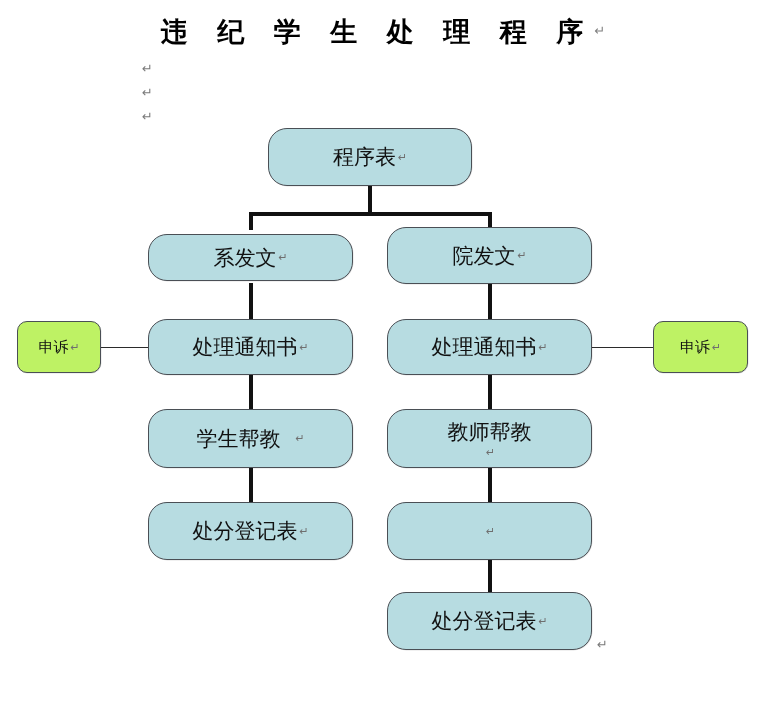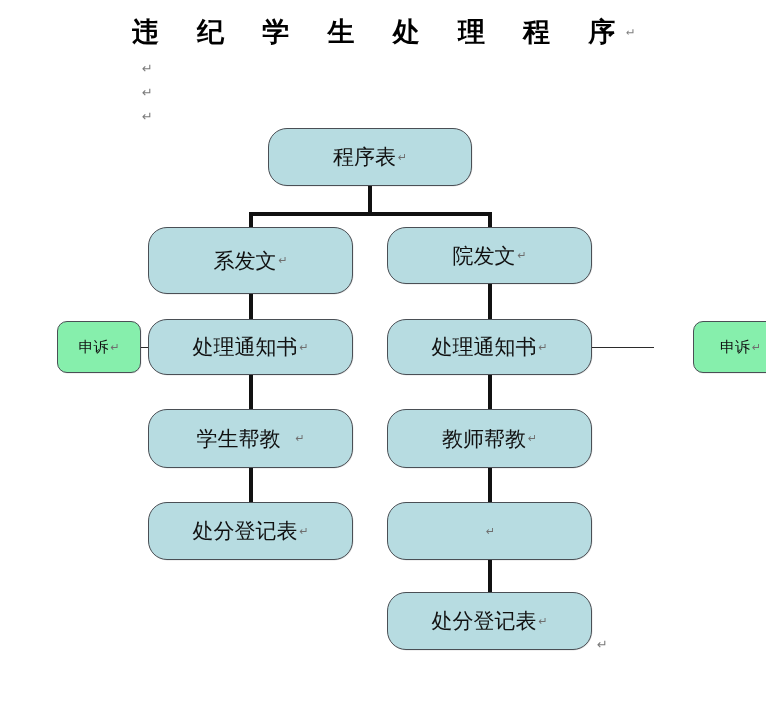--- a/index.html
+++ b/index.html
@@ -18,21 +18,21 @@
     overflow: hidden;
   }
 
   
   .title {
     position: absolute;
     left: 0;
     top: 14px;
     width: 766px;
     text-align: center;
-    font-family: Liberation Mono, monospace;
+    font-family: Liberation Sans, sans-serif;
     font-size: 27px;
     font-weight: 600;
     letter-spacing: 11px;
     color: #000000;
     white-space: nowrap;
   }
   .title .pilcrow {
     font-size: 13px;
     letter-spacing: 0;
     color: #808080;
@@ -60,25 +60,24 @@
     display: flex;
     align-items: center;
     justify-content: center;
     font-family: "DejaVu Serif", "Liberation Serif", serif;
     font-size: 21px;
     color: #111111;
     white-space: nowrap;
     box-shadow: 0.5px 0.5px 0 rgba(0,0,0,0.12);
   }
   .node.small {
-    background: #86efac;
+    background: #bef264;
     border: 1.1px solid #4a4f55;
     border-radius: 10px;
     font-size: 15px;
-    margin-left: 40px;
   }
   .node .pilcrow {
     font-family: "DejaVu Sans", "Liberation Sans", sans-serif;
     font-size: 11px;
     color: #6f6f6f;
     margin-left: 2px;
     vertical-align: 4px;
   }
 
   
@@ -123,21 +122,21 @@
   <div class="conn v" style="left:488px; top:560px; height:32px;"></div>
 
   <div class="conn thin h" style="left:100px; top:347px; width:50px;"></div>
   <div class="conn thin h" style="left:590px; top:347px; width:64px;"></div>
 
   <div class="node" style="left:268px; top:128px; width:204px; height:58px;">
     <span>程序表</span>
       <span class="pilcrow">↵</span>
   </div>
 
-  <div class="node" style="left:148px; top:227px; width:205px; height:67px;">
+  <div class="node" style="left:148px; top:234px; width:205px; height:47px;">
     <span>系发文</span>
       <span class="pilcrow">↵</span>
   </div>
 
   <div class="node" style="left:387px; top:227px; width:205px; height:57px;justify-content:center;">
     <span>院发文</span>
       <span class="pilcrow">↵</span>
   </div>
 
   <div class="node" style="left:148px; top:319px; width:205px; height:56px;">
@@ -158,21 +157,21 @@
   <div class="node small" style="left:653px; top:321px; width:95px; height:52px;">
     <span>申诉</span>
       <span class="pilcrow">↵</span>
   </div>
 
   <div class="node" style="left:148px; top:409px; width:205px; height:59px;gap:13px;">
     <span>学生帮教</span>
       <span class="pilcrow">↵</span>
   </div>
 
-  <div class="node" style="left:387px; top:409px; width:205px; height:59px;">
+  <div class="node" style="left:387px; top:409px; width:205px; height:59px;flex-direction:column;">
     <span>教师帮教</span>
       <span class="pilcrow">↵</span>
   </div>
 
   <div class="node" style="left:148px; top:502px; width:205px; height:58px;">
     <span>处分登记表</span>
       <span class="pilcrow">↵</span>
   </div>
 
   <div class="node" style="left:387px; top:502px; width:205px; height:58px;">

